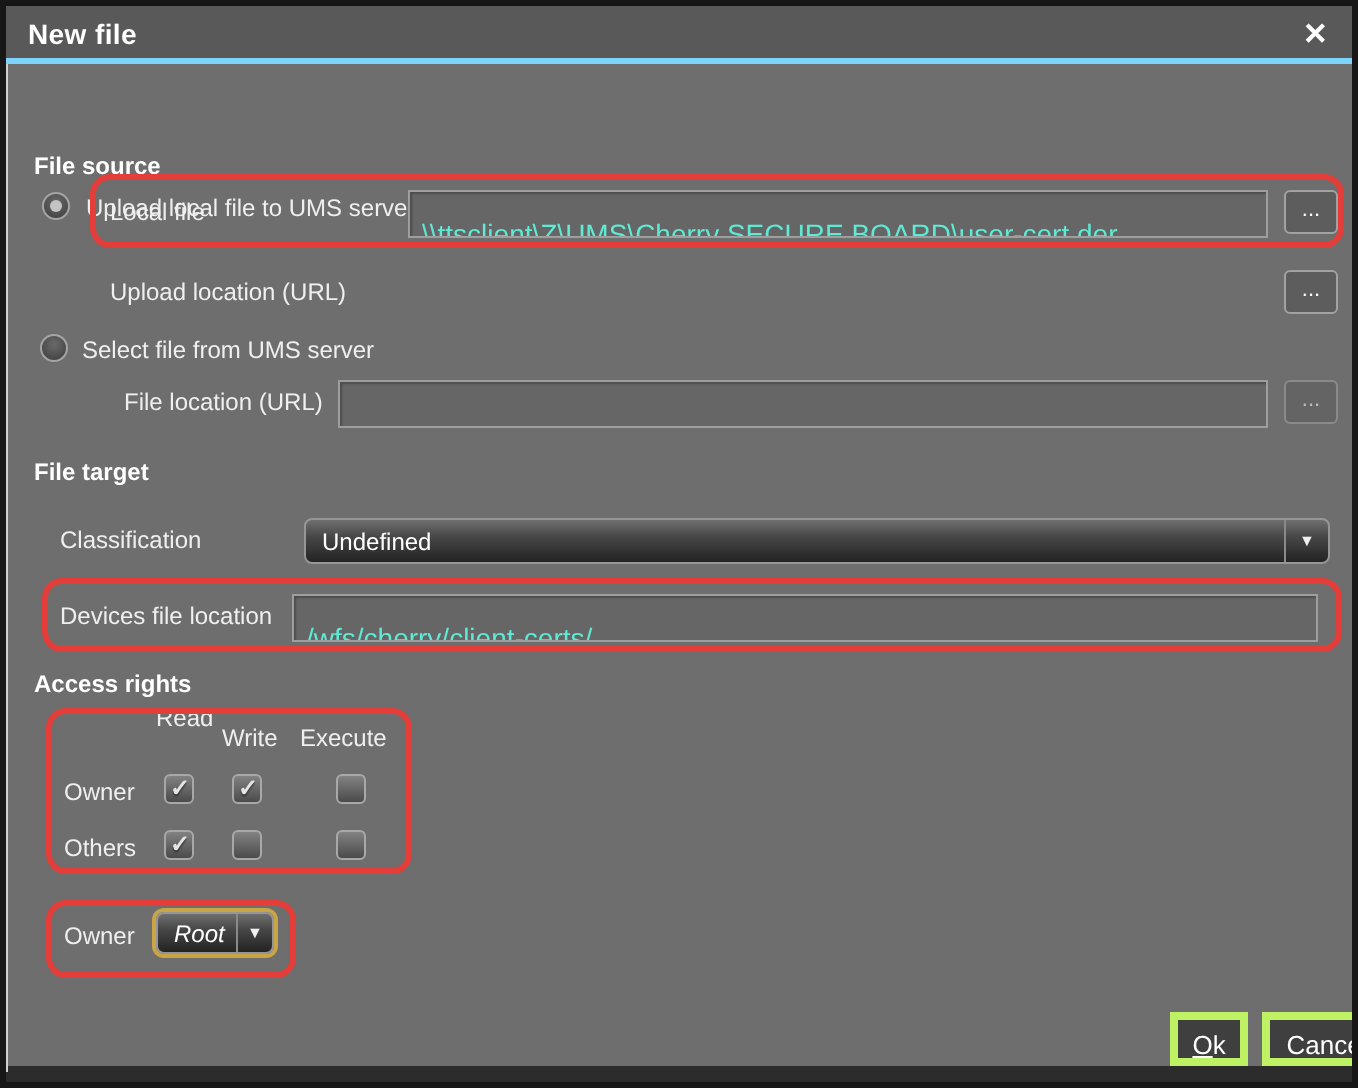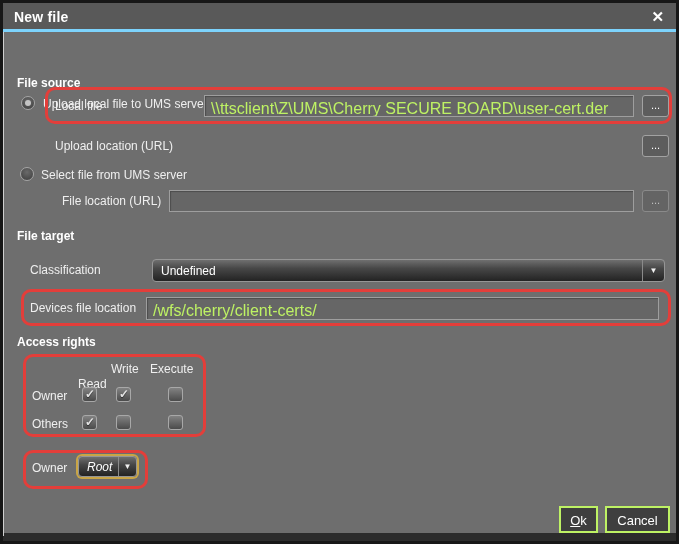--- a/index.html
+++ b/index.html
@@ -24,21 +24,21 @@
 
   
   .radio{width:14px;height:14px;border-radius:50%;border:1px solid #a5a5a5;
     background:radial-gradient(circle at 50% 35%,#6a6a6a,#3c3c3c);position:absolute;}
   .radio.selected::after{content:"";position:absolute;left:3px;top:3px;width:6px;height:6px;
     border-radius:50%;background:#c4c4c4;}
 
   
   .textfield{
     position:absolute;background:#666666;border:1px solid #9e9e9e;
-    color:#bef264;font-size:16px;line-height:20px;padding:3px 6px;white-space:nowrap;overflow:hidden;
+    color:#5eead4;font-size:14px;line-height:20px;padding:11px 6px;white-space:nowrap;overflow:hidden;
     box-shadow:inset 1px 1px 1px rgba(0,0,0,0.25);
   }
 
   
   .browse{
     position:absolute;width:27px;height:22px;background:#5d5d5d;border:1px solid #a2a2a2;
     border-radius:3px;color:#ffffff;font-size:11px;text-align:center;line-height:18px;cursor:pointer;
   }
   .browse.disabled{opacity:.55;}
 
@@ -60,22 +60,22 @@
     position:absolute;width:15px;height:15px;border-radius:3px;border:1px solid #a8a8a8;
     background:linear-gradient(180deg,#828282,#4b4b4b);cursor:pointer;
   }
   .checkbox.checked::after{
     content:"\2713";position:absolute;left:2px;top:-1px;font-size:12px;font-weight:bold;color:#e4e4e4;
     text-shadow:0 1px 1px rgba(0,0,0,.5);
   }
 
   
   .btn{
-    position:absolute;background:#3f3f3f;border:2px solid #bef264;color:#ffffff;
-    font-size:13px;text-align:center;cursor:pointer;padding:0;
+    position:absolute;background:#3f3f3f;border:4px solid #bef264;color:#ffffff;
+    font-size:13px;text-align:center;cursor:pointer;padding:0;margin-left:26px;
   }
   .btn span{display:block;line-height:25px;}
   .btn.ok span::first-letter{text-decoration:underline;}
 
   
   .annotation{
     position:absolute;border:3px solid #e33e3a;border-radius:10px;pointer-events:none;z-index:5;
   }
 </style>
 </head>
@@ -122,21 +122,21 @@
       <span class="combo-arrow">▼</span>
     </div>
 
     <span class="abs label" style="left:26px;top:268px;">Devices file location</span>
     <div class="textfield" style="left:142px;top:264px;width:513px;height:23px;">
       <span>/wfs/cherry/client-certs/</span>
     </div>
 
     <span class="abs section-header" style="left:13px;top:302px;">Access rights</span>
 
-    <span class="abs label" style="left:74px;top:344px;text-align:right;">Read</span>
+    <span class="abs label" style="left:74px;top:319px;text-align:right;">Read</span>
     <span class="abs label" style="left:107px;top:329px;">Write</span>
     <span class="abs label" style="left:146px;top:329px;">Execute</span>
 
     <span class="abs label" style="left:28px;top:356px;">Owner</span>
     <span class="checkbox checked" style="left:78px;top:354px;"></span>
     <span class="checkbox checked" style="left:112px;top:354px;"></span>
     <span class="checkbox" style="left:164px;top:354px;"></span>
 
     <span class="abs label" style="left:28px;top:384px;text-align:center;">Others</span>
     <span class="checkbox checked" style="left:78px;top:382px;"></span>

